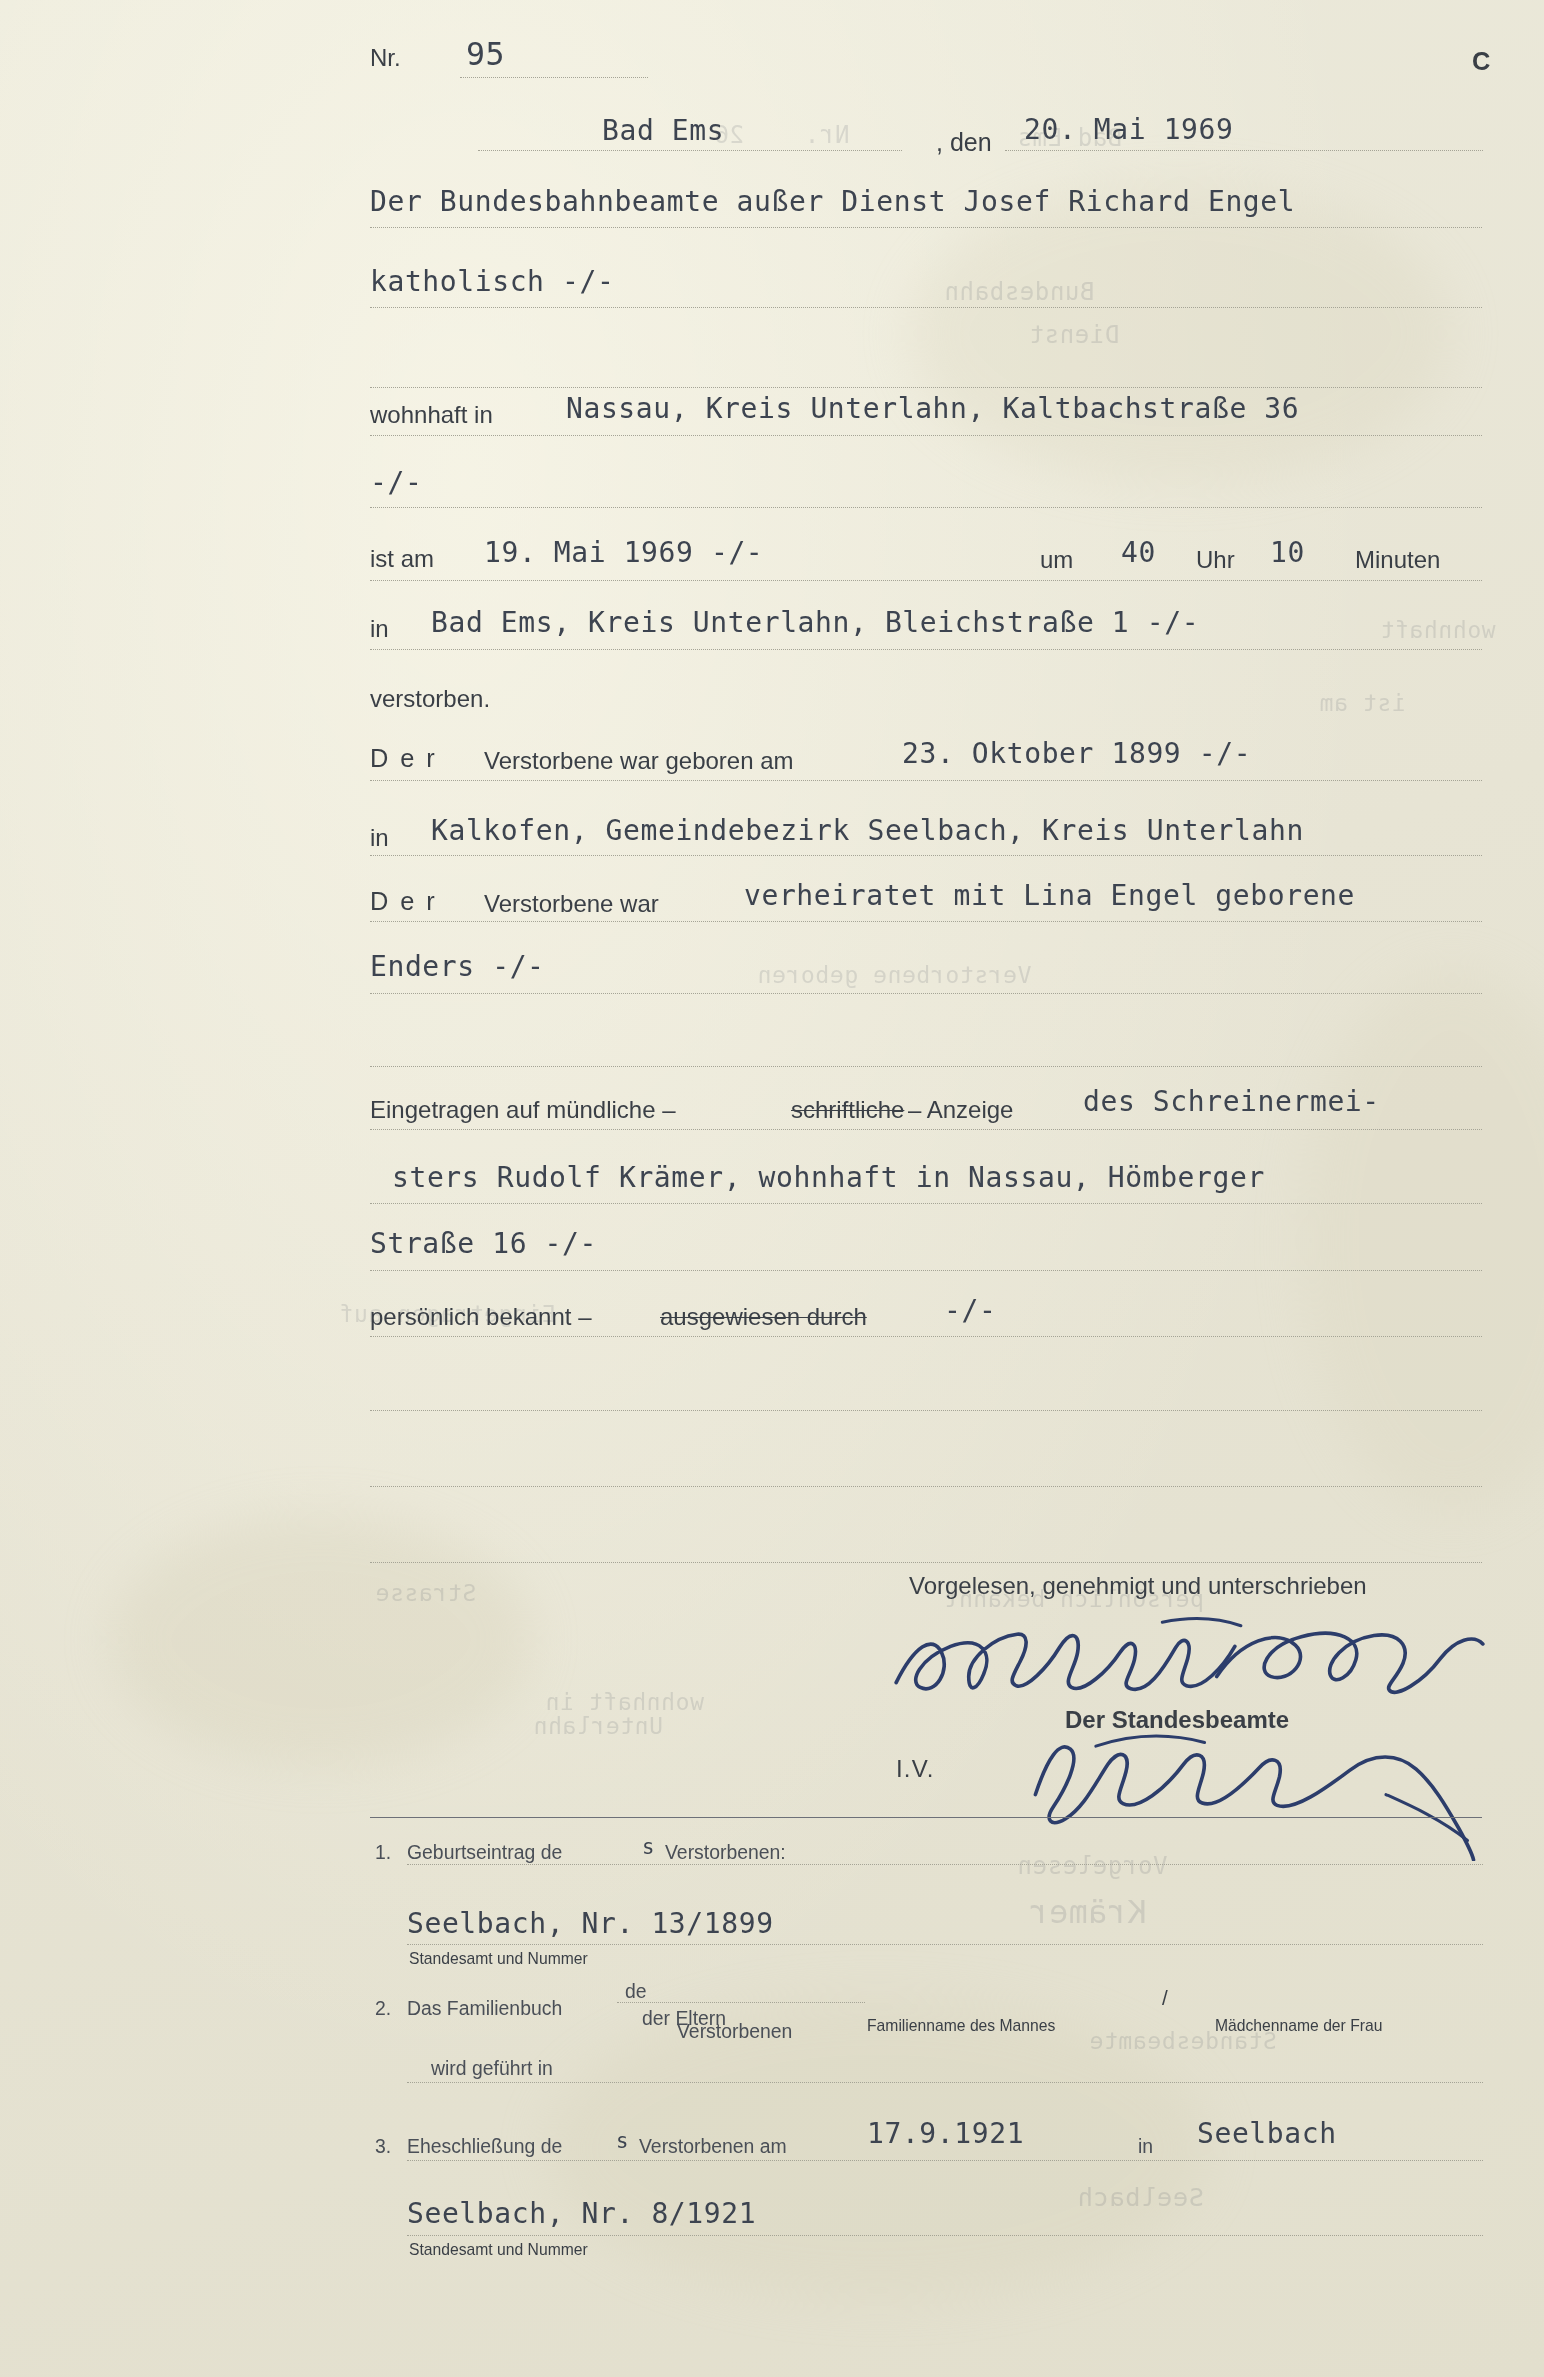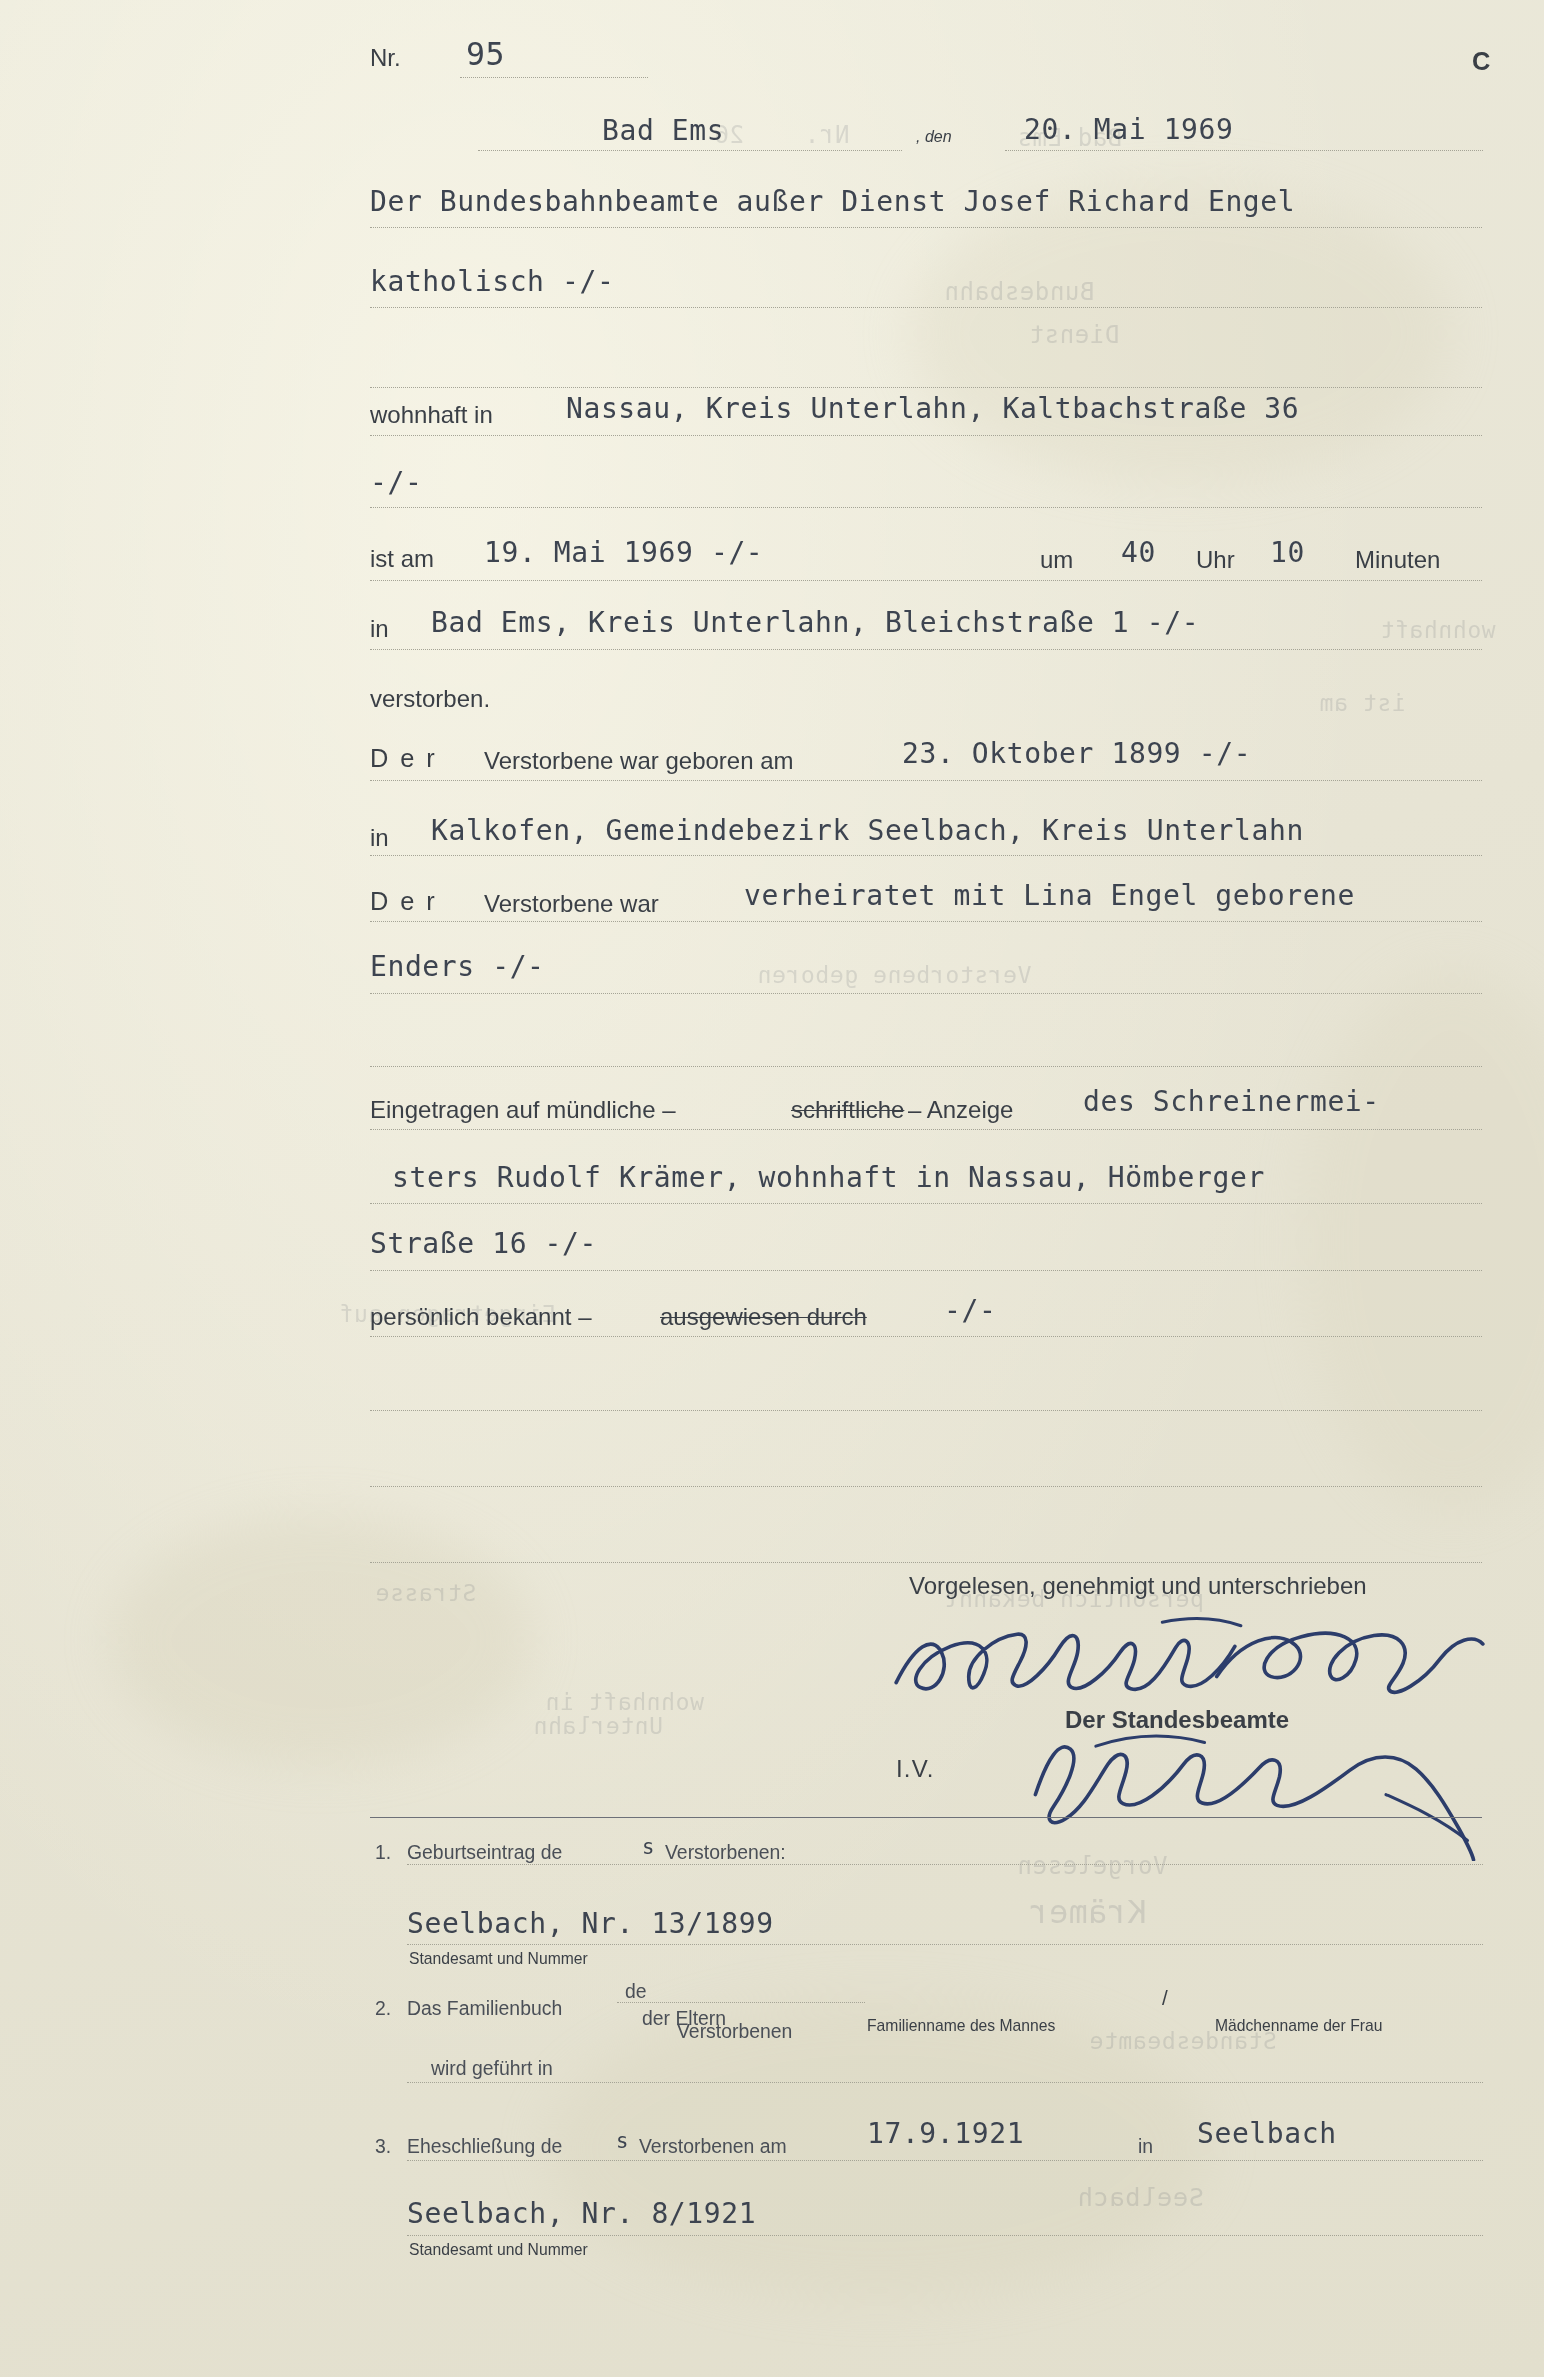--- a/index.html
+++ b/index.html
@@ -114,21 +114,21 @@
     <div class="ghost" style="left:1029px; top:1894px; font-size:31.5px;">Krämer</div>
     <div class="ghost" style="left:424px;  top:1574px; font-size:23px;"> </div>
     <div class="ghost" style="left:1077px; top:2182px; font-size:25.4px;">Seelbach</div>
 
     <div class="pr" style="left:370px; top:44px; font-size:24px;">Nr.</div>
     <div class="tw" style="left:466px; top:36px; font-size:31.5px;">95</div>
     <div class="dline" style="left:460px; top:77px; width:188px;"></div>
     <div class="pr" style="left:1472px; top:47px; font-size:25.4px; font-weight:600;">C</div>
 
     <div class="tw" style="left:602px; top:114px; font-size:28px;">Bad Ems</div>
-    <div class="pr" style="left:916px; top:128px; font-size:16px;font-style:italic;">, den</div>
+    <div class="pr" style="left:936px; top:128px; font-size:25px;">, den</div>
     <div class="tw" style="left:1024px; top:113px; font-size:28px;">20. Mai 1969</div>
     <div class="dline" style="left:478px; top:150px; width:424px;"></div>
     <div class="dline" style="left:1005px; top:150px; width:478px;"></div>
 
     <div class="tw" style="left:370px; top:185px; font-size:28px;">Der Bundesbahnbeamte außer Dienst Josef Richard Engel</div>
     <div class="dline" style="left:370px; top:227px; width:1112px;"></div>
 
     <div class="tw" style="left:370px; top:265px; font-size:28px;">katholisch -/-</div>
     <div class="dline" style="left:370px; top:307px; width:1112px;"></div>
 

